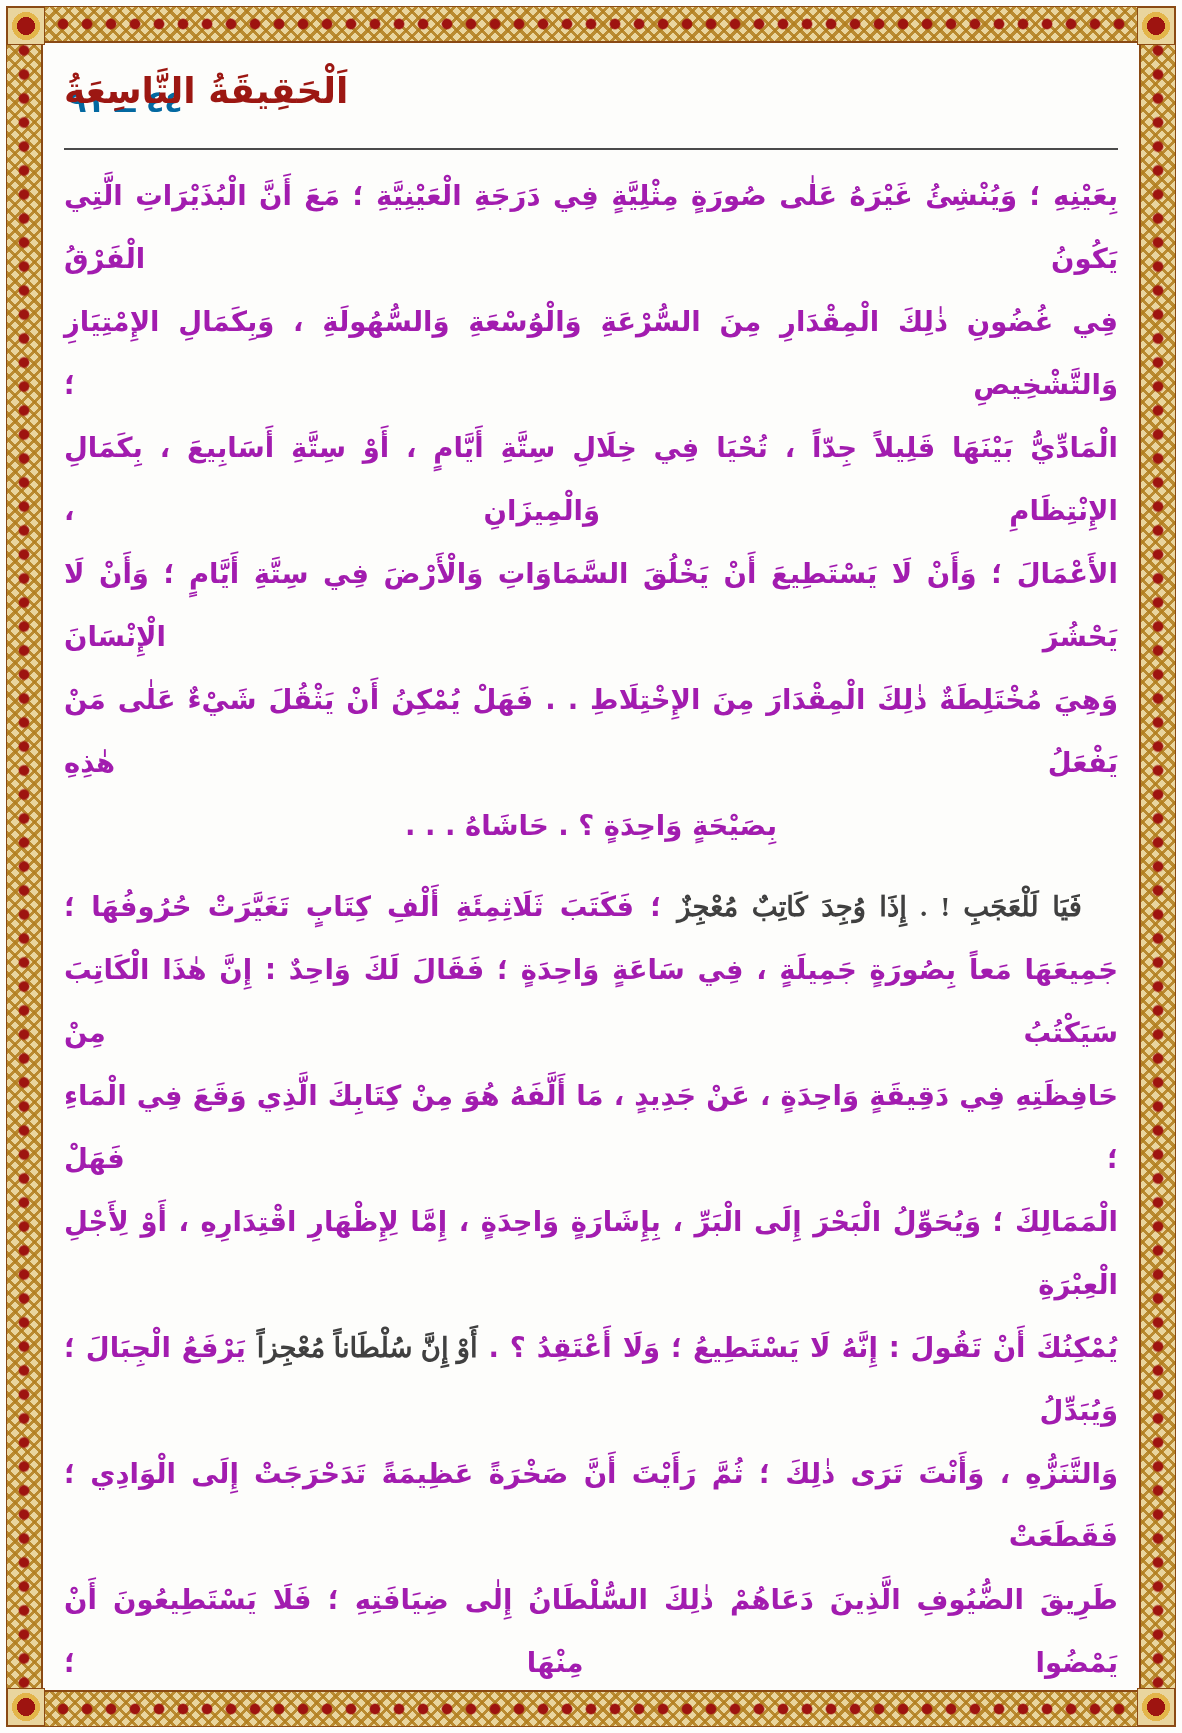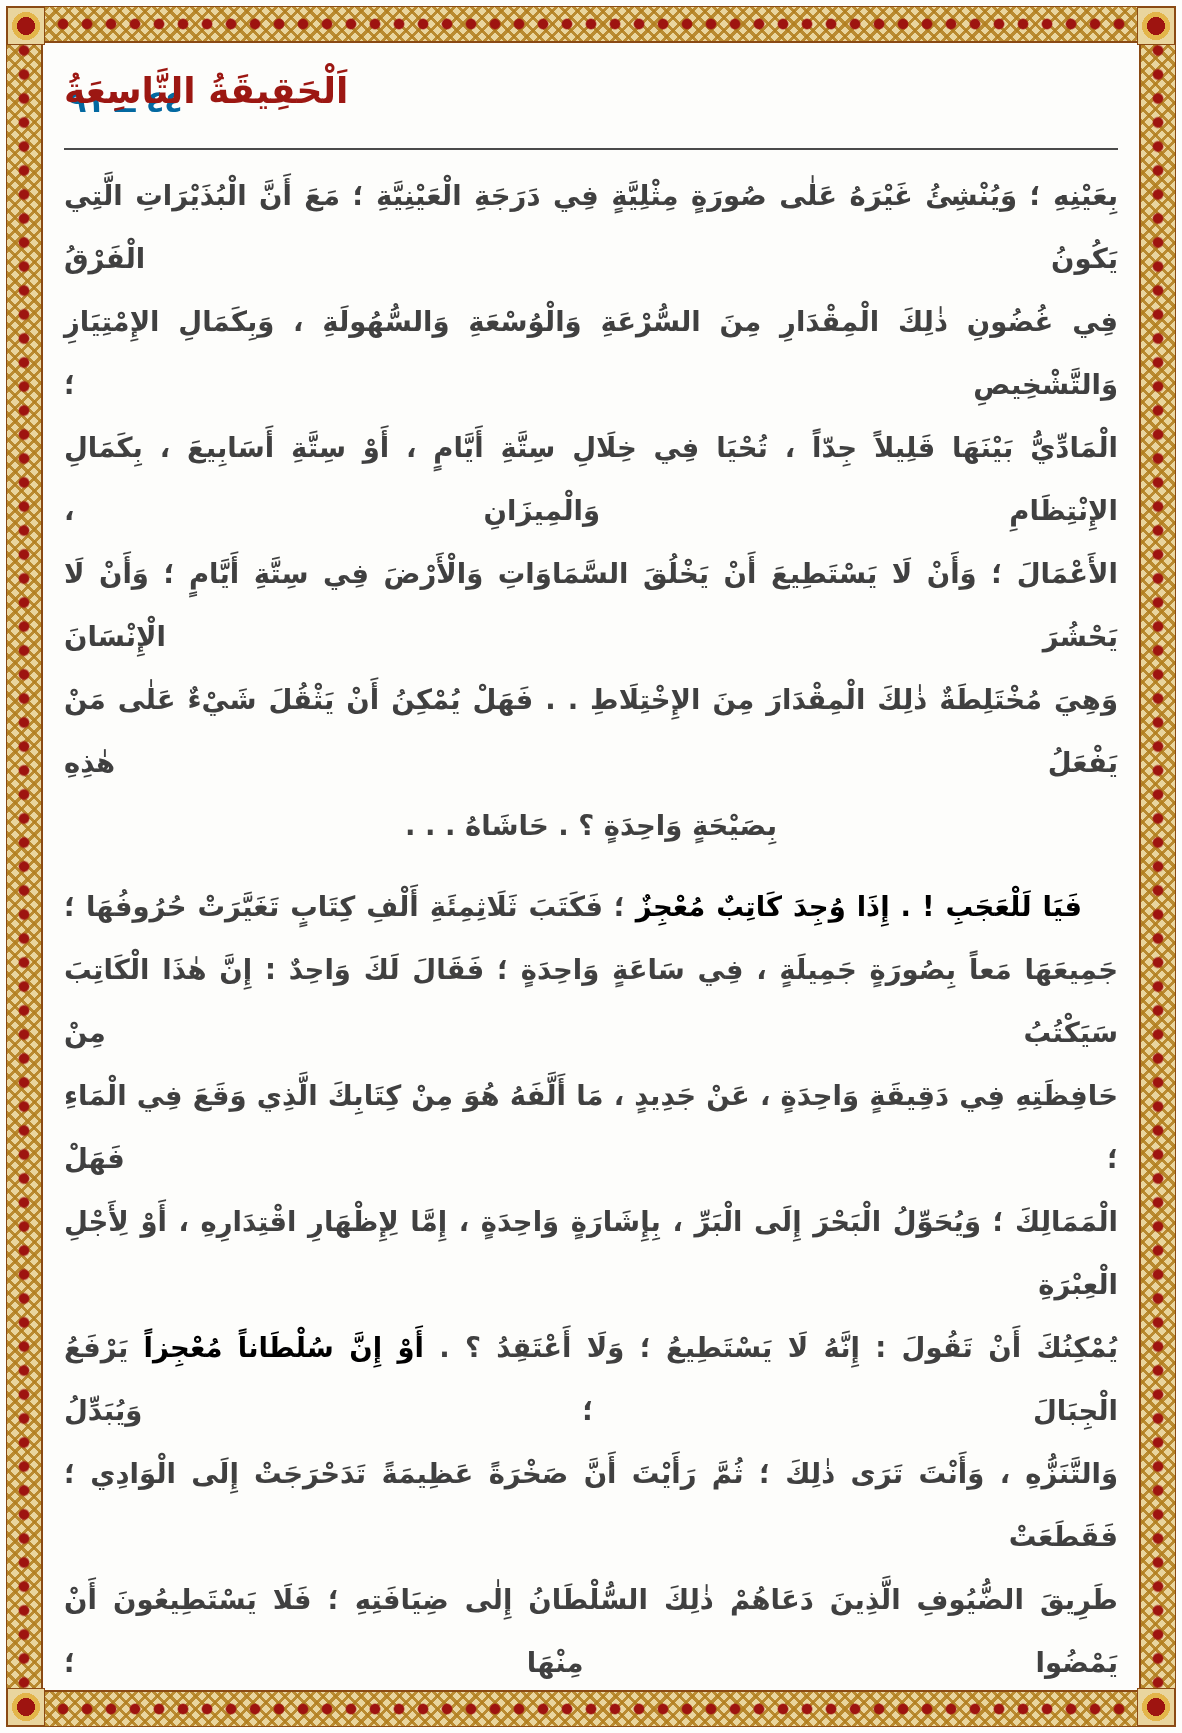--- a/index.html
+++ b/index.html
@@ -58,22 +58,22 @@
   .text-body{margin-top:14px;}
   .para{margin:0;}
   .para + .para{margin-top:18px;}
   .line{
     font-size:27.5px;font-weight:bold;line-height:63px;
     white-space:normal;
   }
   .line.justify{text-align:justify;text-align-last:justify;}
   .line.right{text-align:center;}
   .line.indent{padding-right:36px;}
-  .ink{color:#404040;}
-  .red{color:#000000;}
+  .ink{color:#a21caf;}
+  .red{color:#404040;font-family:Liberation Serif, serif;}
 </style>
 </head>
 <body>
 
 <div class="ornate-border">
   <div class="edge edge-h edge-top"></div>
   <div class="edge edge-h edge-bottom"></div>
   <div class="edge edge-v edge-left"></div>
   <div class="edge edge-v edge-right"></div>
   <div class="corner corner-tl"></div>

